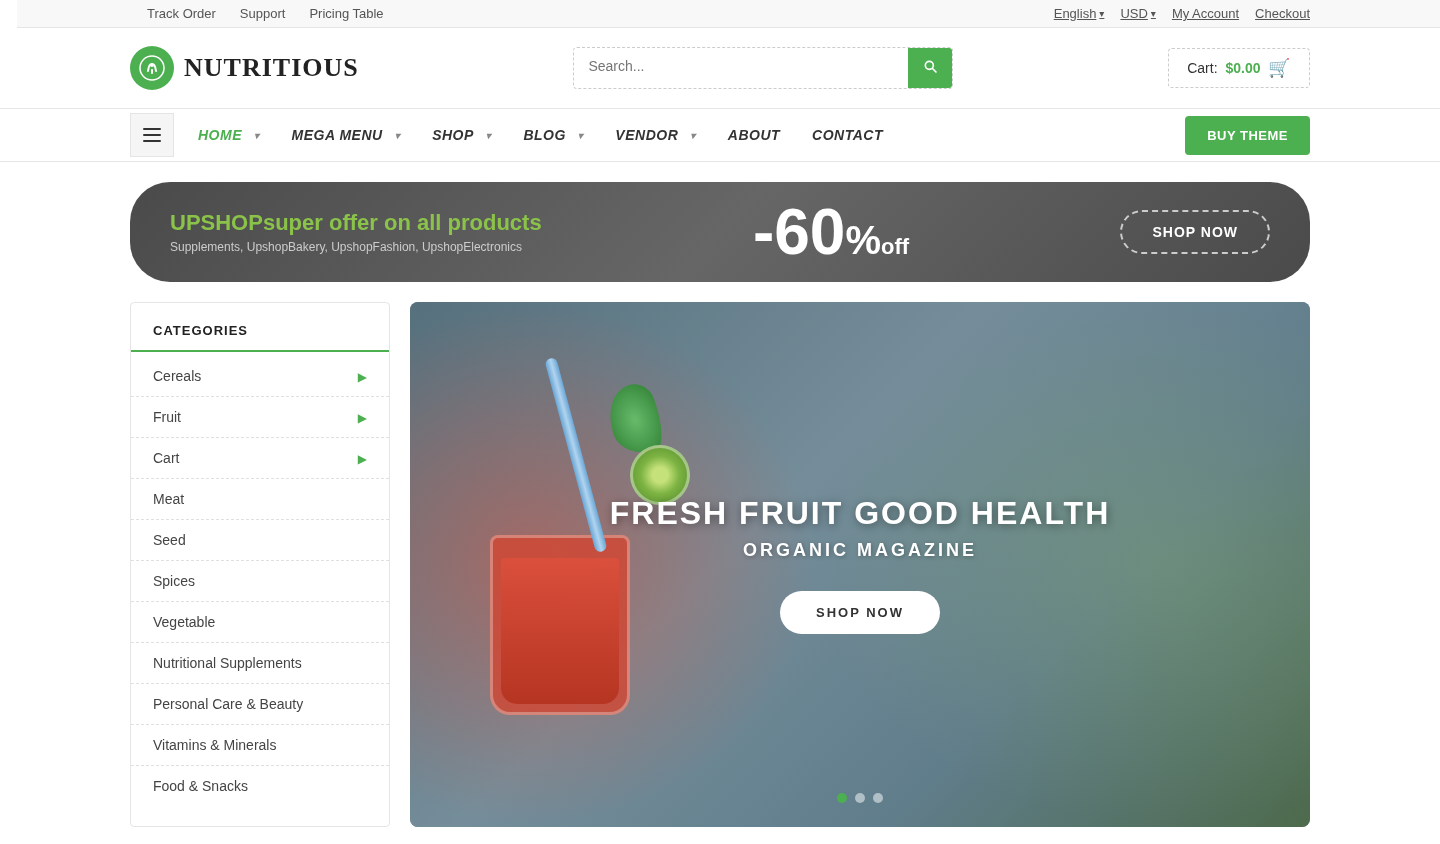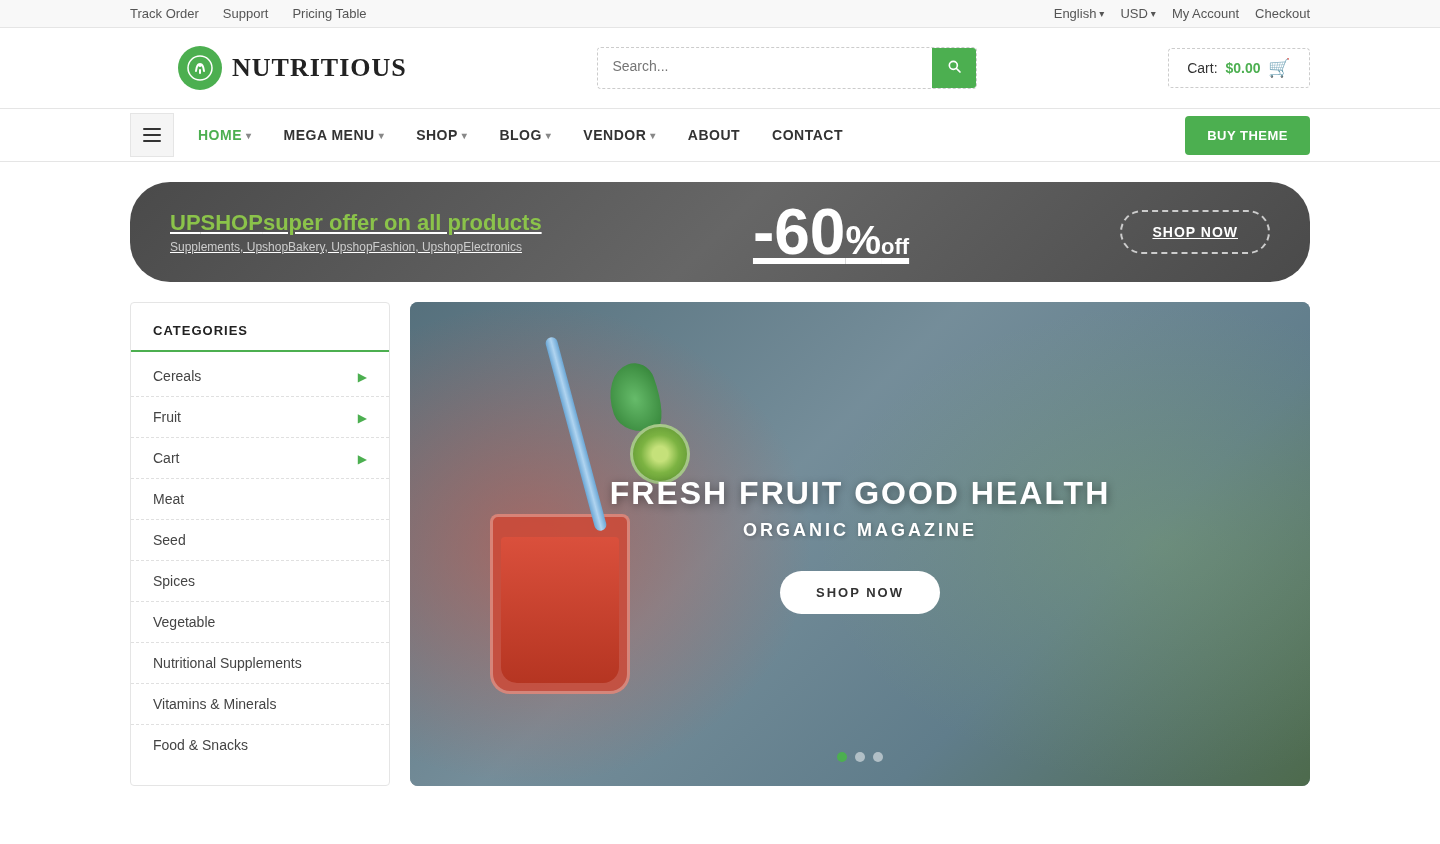--- a/index.html
+++ b/index.html
@@ -8,35 +8,35 @@
     
     .top-bar {
       background: #f8f8f8;
       border-bottom: 1px solid #e5e5e5;
       display: flex;
       align-items: center;
       justify-content: space-between;
       padding: 6px 130px;
       font-size: 13px;
       color: #555;
+      margin-left: 17px;
     }
     .top-bar-left { display: flex; gap: 24px; }
-    .top-bar-right { display: flex; align-items: center; gap: 16px; }
+    .top-bar-right { display: flex; align-items: center; gap: 16px; text-decoration: underline; }
     .top-bar a { color: #555; text-decoration: none; }
     .dropdown-trigger { display: flex; align-items: center; gap: 3px; cursor: pointer; }
     .dropdown-trigger::after { content: '▾'; font-size: 10px; }
 
     
     .header {
       display: flex;
       align-items: center;
       justify-content: space-between;
       padding: 18px 130px;
       background: #fff;
-      margin-left: 48px;
     }
     .logo { display: flex; align-items: center; gap: 10px; text-decoration: none; }
     .logo-icon {
       width: 44px; height: 44px;
       background: #4caf50;
       border-radius: 50%;
       display: flex; align-items: center; justify-content: center;
       color: white; font-size: 20px;
     }
     .logo-text {
@@ -106,24 +106,25 @@
       color: #333;
     }
     .nav-item {
       padding: 18px 16px;
       cursor: pointer;
       font-size: 14px;
       font-weight: 600;
       color: #333;
       display: flex;
       align-items: center;
-      gap: 4px;
+      gap: 12px;
       text-transform: uppercase;
       letter-spacing: 0.5px;
       text-decoration: none;
+      font-style: italic;
     }
     .nav-item.active { color: #4caf50; }
     .nav-item .nav-arrow { font-size: 10px; color: #888; }
     .nav-spacer { flex: 1; }
     .buy-theme-btn {
       background: #4caf50;
       color: white;
       border: none;
       padding: 12px 22px;
       border-radius: 4px;
@@ -140,21 +141,20 @@
       background: linear-gradient(135deg, #4a4a4a 0%, #666 50%, #4a4a4a 100%);
       margin: 20px 130px;
       border-radius: 40px;
       padding: 18px 40px;
       display: flex;
       align-items: center;
       justify-content: space-between;
       color: white;
       position: relative;
       overflow: hidden;
-      text-decoration: underline;
     }
     .promo-left { }
     .promo-brand { font-size: 22px; font-weight: 900; color: white; }
     .promo-brand span { color: #8bc34a; }
     .promo-subtitle { font-size: 12px; color: #ccc; margin-top: 4px; }
     .promo-discount {
       font-size: 64px;
       font-weight: 900;
       color: white;
       line-height: 1;
@@ -476,20 +476,23 @@
     <div class="category-item">
       <span>Spices</span>
     </div>
     <div class="category-item">
       <span>Vegetable</span>
     </div>
     <div class="category-item">
       <span>Nutritional Supplements</span>
     </div>
     <div class="category-item">
+      <span>Personal Care &amp; Beauty</span>
+    </div>
+    <div class="category-item">
       <span>Vitamins &amp; Minerals</span>
     </div>
     <div class="category-item">
       <span>Food &amp; Snacks</span>
     </div>
   </div>
 
   <div class="hero-slider">
     <div class="hero-bg"></div>
     <div class="hero-deco-left"></div>

